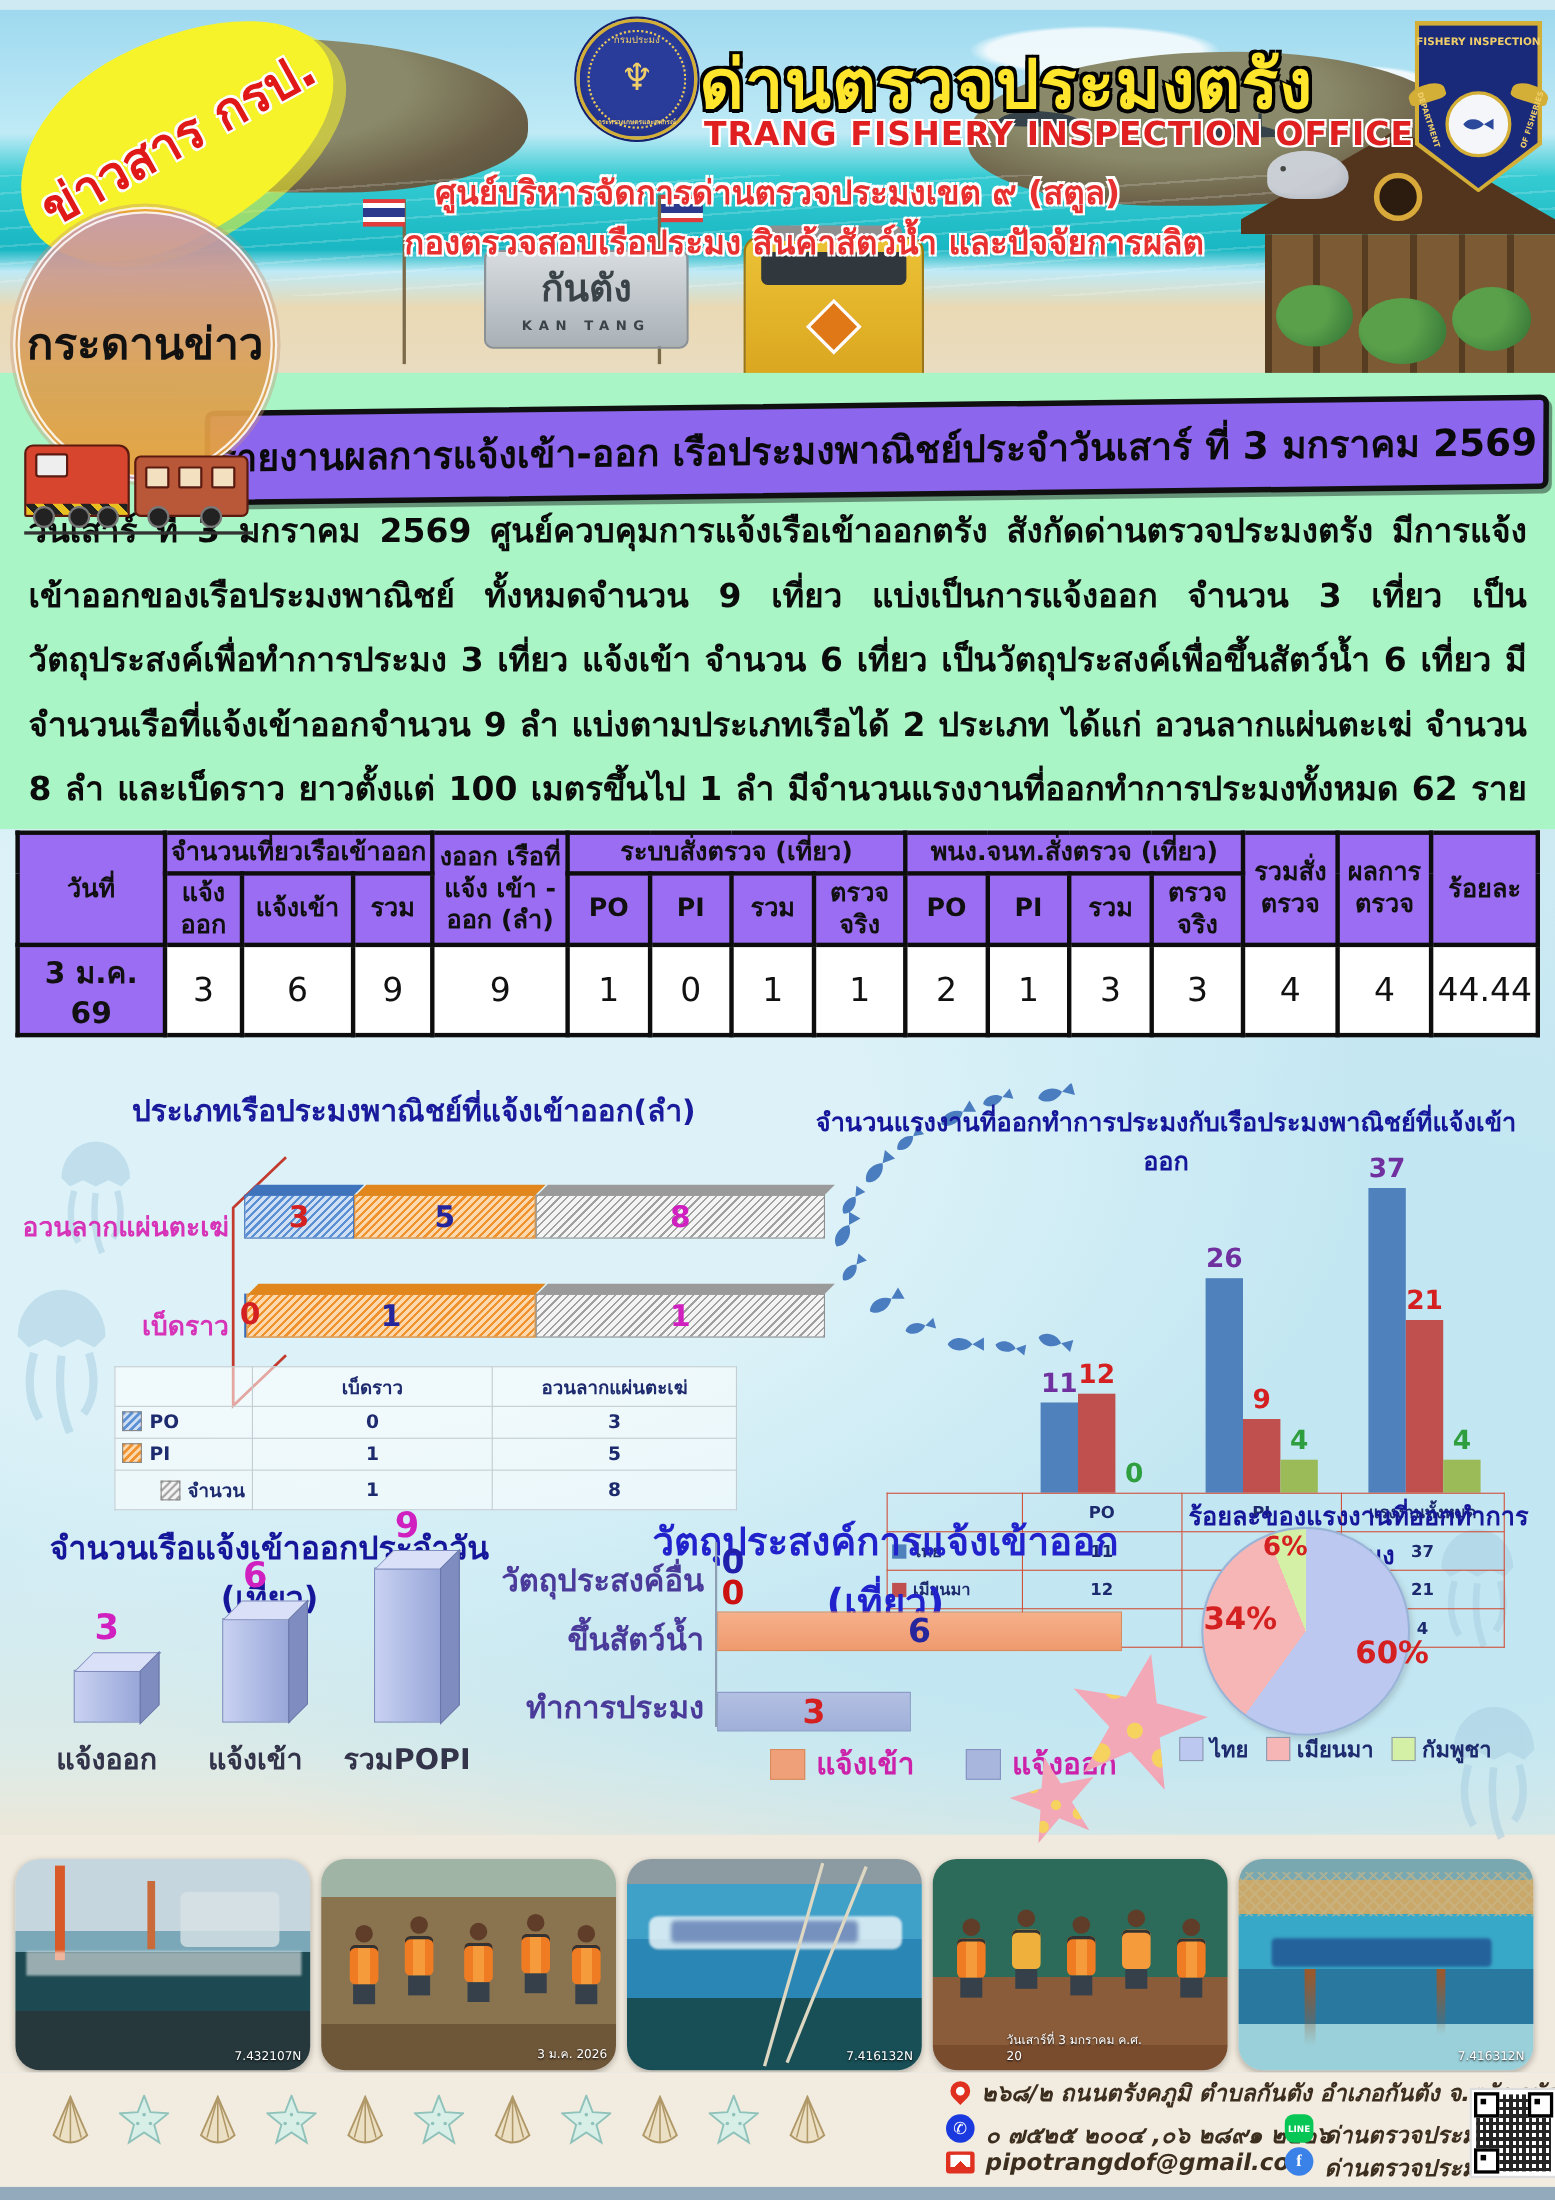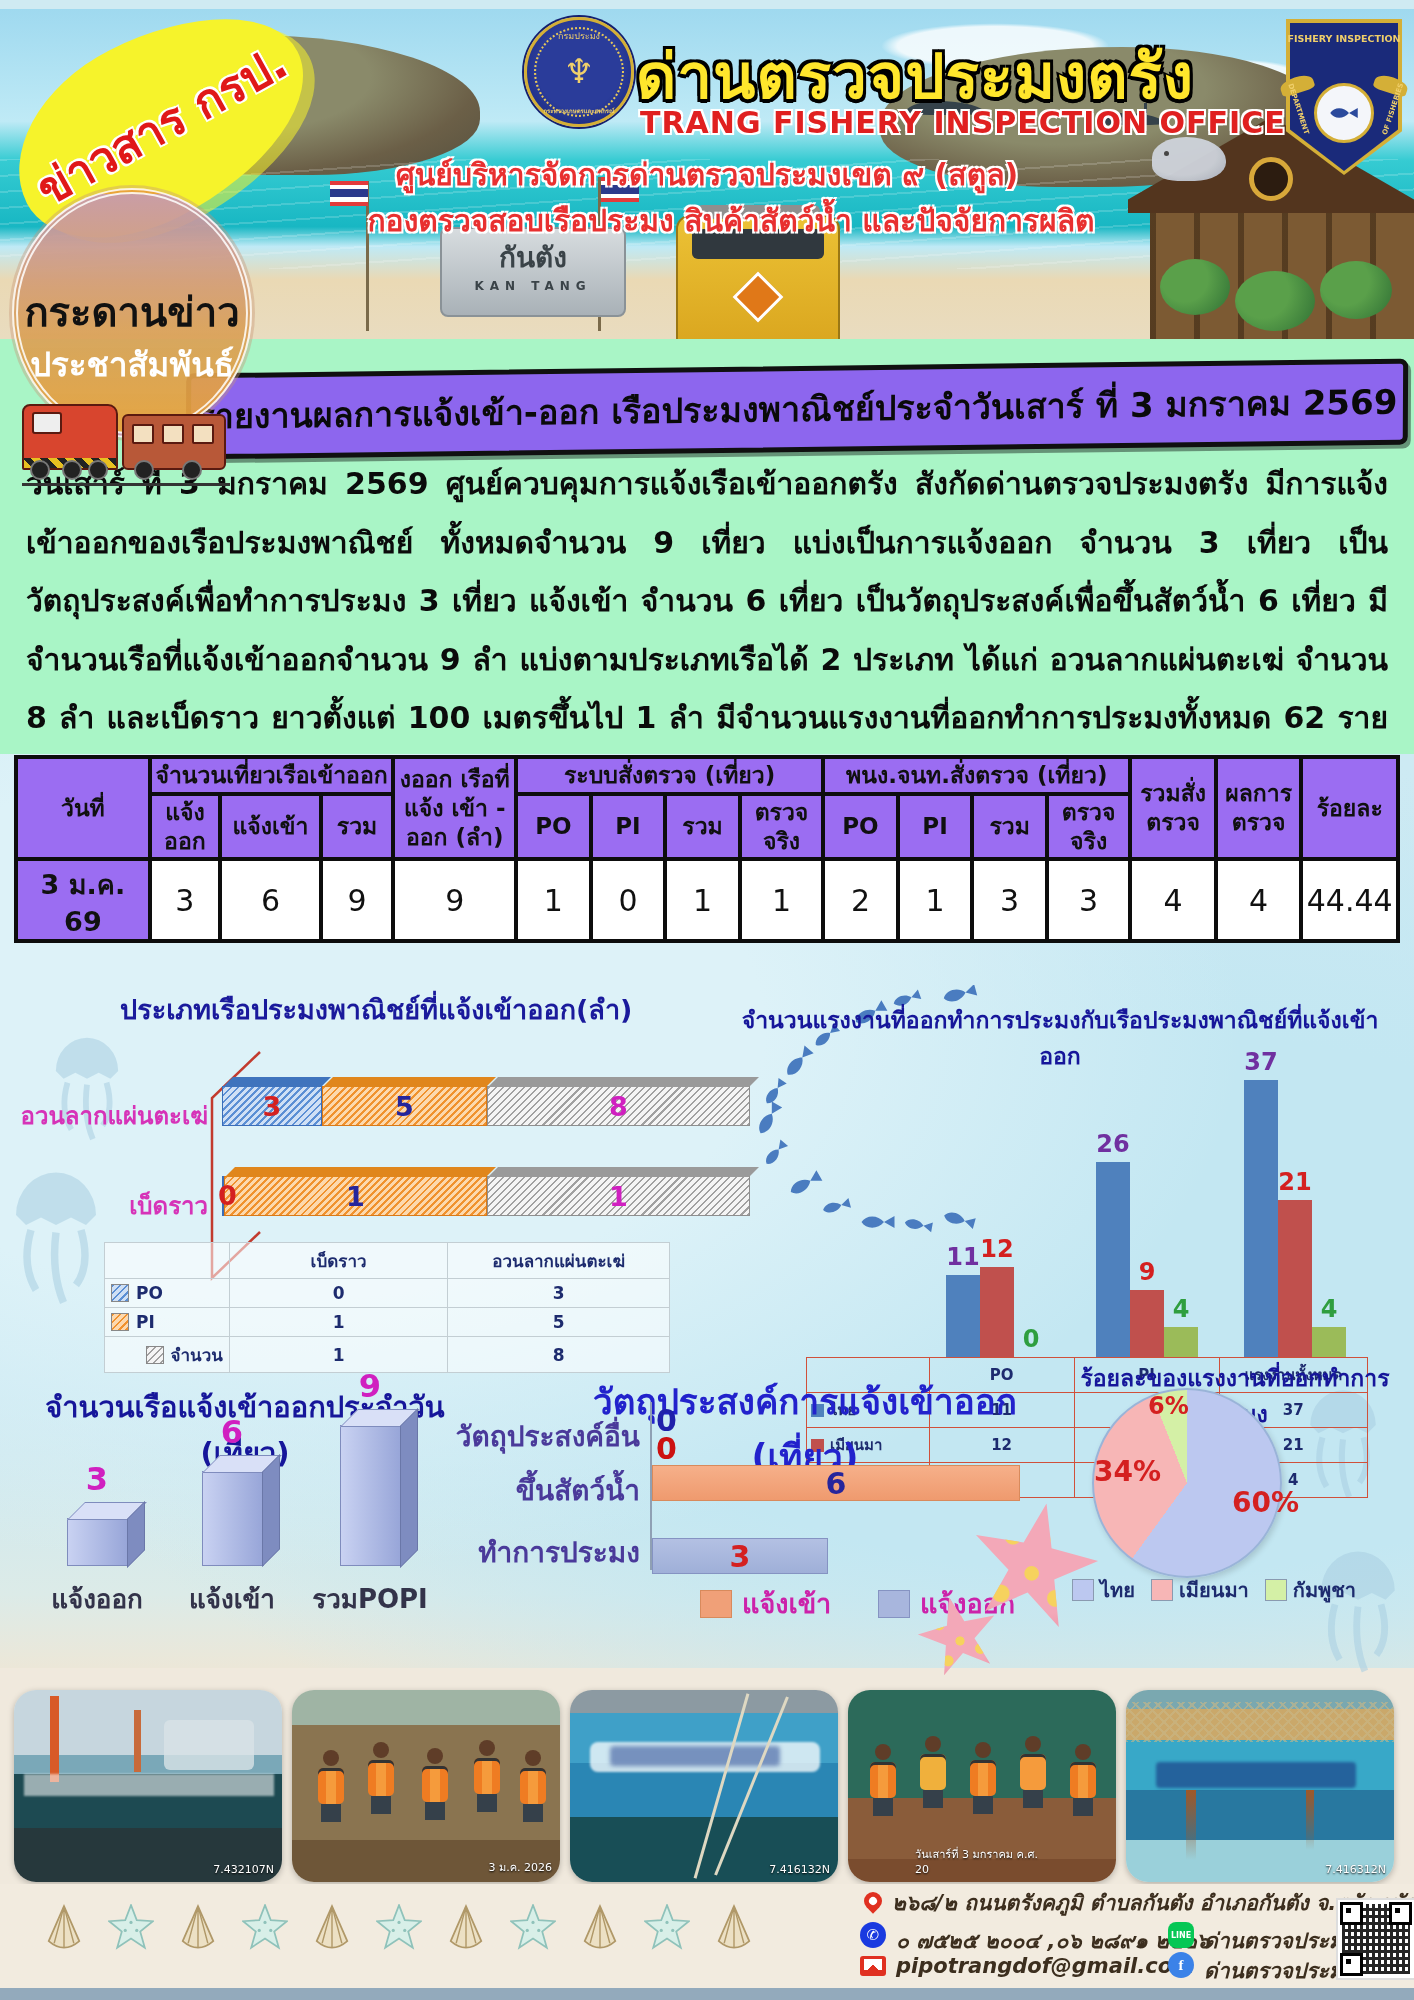--- a/index.html
+++ b/index.html
@@ -48,21 +48,21 @@
   
   .station-roof{left:1128px;top:108px;width:286px;height:96px;background:#53351e;
     clip-path:polygon(50% 0,100% 86%,100% 100%,0 100%,0 86%);}
   .station-roof::after{content:'';position:absolute;left:50%;top:40px;transform:translateX(-50%);
     width:34px;height:34px;border-radius:50%;border:5px solid #d8a83a;background:#2c1c10;}
   .station-wall{left:1150px;top:204px;width:264px;height:135px;background:#7c5a33;
     background-image:repeating-linear-gradient(90deg,rgba(40,24,10,.45) 0 6px,transparent 6px 44px);}
   .bush{background:radial-gradient(circle at 35% 35%,#5aa04a 0 40%,#2e6e34 100%);border-radius:50%;}
   .sign-kt{left:440px;top:218px;width:182px;height:86px;border-radius:8px;
     background:linear-gradient(180deg,#d7dcdf,#a9b1b7);border:2px solid #8a9297;text-align:center;}
-  .sign-kt .th{font-size:28px;font-weight:bold;color:#3a4348;margin-top:6px;}
+  .sign-kt .th{font-size:34px;font-weight:bold;color:#3a4348;margin-top:6px;}
   .sign-kt .en{font-size:12px;font-weight:bold;color:#3a4348;letter-spacing:6px;}
   .train-y{left:676px;top:206px;width:160px;height:133px;background:linear-gradient(180deg,#ecc235,#d9a51e);
     border-radius:14px 14px 4px 4px;border:2px solid #9a7714;}
   .train-y .roof{position:absolute;left:18px;top:-12px;width:124px;height:14px;background:#8f8f8f;border-radius:6px;}
   .train-y .win{position:absolute;left:14px;top:12px;width:132px;height:30px;background:#30383e;border-radius:6px;}
   .train-y .dia{position:absolute;left:50%;top:62px;transform:translateX(-50%) rotate(45deg);width:30px;height:30px;
     background:#e07818;border:3px solid #fff;}
   .flagpole{width:3px;background:#7a6a4a;}
   .thflag{width:38px;height:25px;background:linear-gradient(180deg,#e23b3b 0 16%,#fff 16% 33%,#2b3a8c 33% 66%,#fff 66% 83%,#e23b3b 83%);}
   .dugong{left:1152px;top:128px;width:74px;height:44px;background:radial-gradient(ellipse at 40% 40%,#cfd4dc 0 55%,#aab2c0 100%);
@@ -290,21 +290,20 @@
       <div class="bl">DEPARTMENT</div>
       <div class="br">OF FISHERIES</div>
     </div>
 
     <div class="abs sub-red" style="top:142px;">ศูนย์บริหารจัดการด่านตรวจประมงเขต ๙ (สตูล)</div>
     <div class="abs sub-red" style="top:188px;padding-left:24px;">กองตรวจสอบเรือประมง สินค้าสัตว์น้ำ และปัจจัยการผลิต</div>
   </div>
 
   <div class="abs circle-badge">
     <div class="l1">กระดานข่าว</div>
-    <div class="l2">ประชาสัมพันธ์</div>
   </div>
   <div class="abs train-red">
     <div class="loco">
         <div class="w"></div>
         <div class="hz"></div>
       </div>
     <div class="wag">
       <div class="w" style="left:8px;"></div>
         <div class="w" style="left:38px;"></div>
         <div class="w" style="left:68px;"></div>

